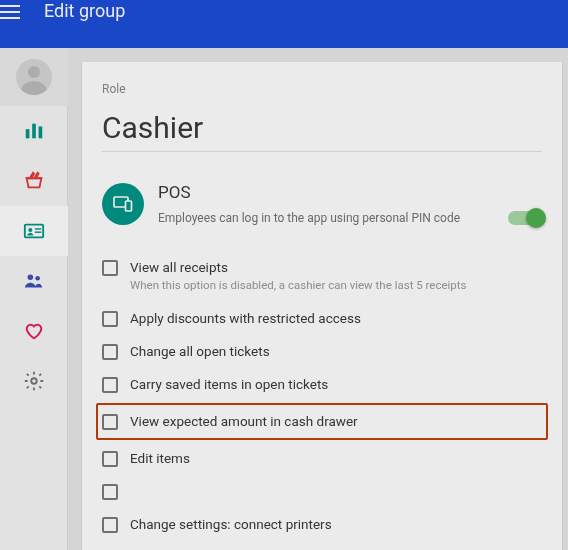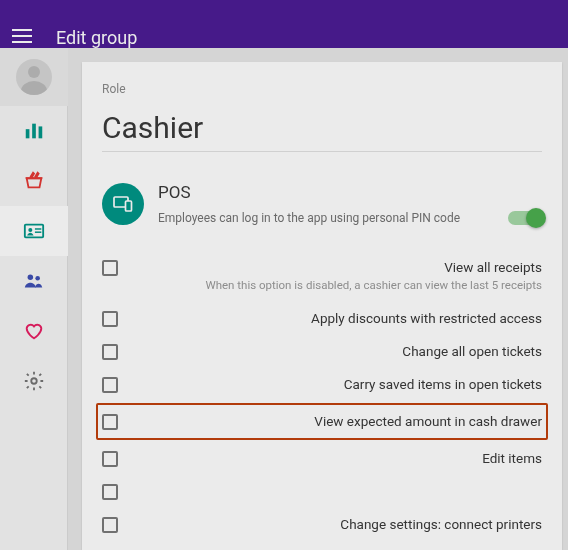--- a/index.html
+++ b/index.html
@@ -13,24 +13,24 @@
   }
   .dimmer {
     position: absolute;
     inset: 0;
     background: rgba(0,0,0,0.08);
     pointer-events: none;
     z-index: 50;
   }
   .topbar {
     height: 48px;
-    background: #4c1d95;
+    background: #1d4ed8;
     display: flex;
-    align-items: flex-end;
-    padding: 0 12px;
+    align-items: flex-start;
+    padding: 0 0;
     color: #fff;
   }
   .hamburger {
     width: 24px; height: 24px;
     display: flex; flex-direction: column;
     justify-content: center; gap: 4px;
     cursor: pointer;
   }
   .hamburger span {
     display: block; height: 2px; background: #fff; width: 20px;
@@ -144,21 +144,21 @@
     margin: 2px -6px;
     padding: 8px 4px;
   }
   .checkbox {
     width: 16px; height: 16px;
     border: 2px solid #7a7a7a;
     border-radius: 2px;
     flex-shrink: 0;
     margin-top: 1px;
   }
-  .perm-texts { flex: 1; text-align: right; }
+  .perm-texts { flex: 1; }
   .perm-label {
     font-size: 13.5px;
     color: #3a3a3a;
   }
   .perm-sub {
     font-size: 11.5px;
     color: #9a9a9a;
     margin-top: 3px;
     line-height: 1.35;
   }

